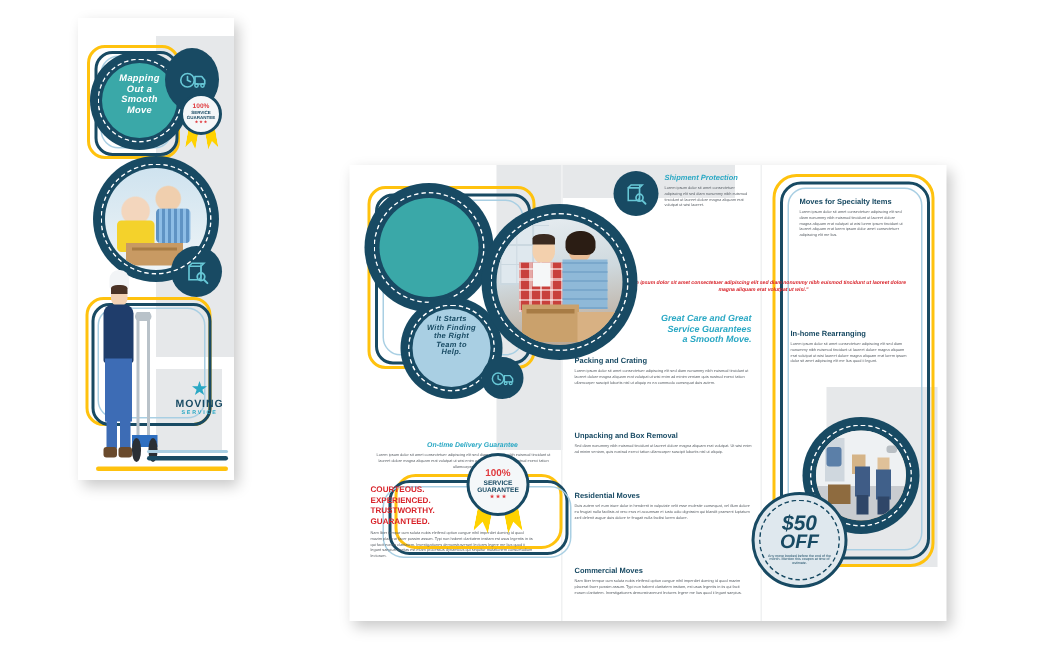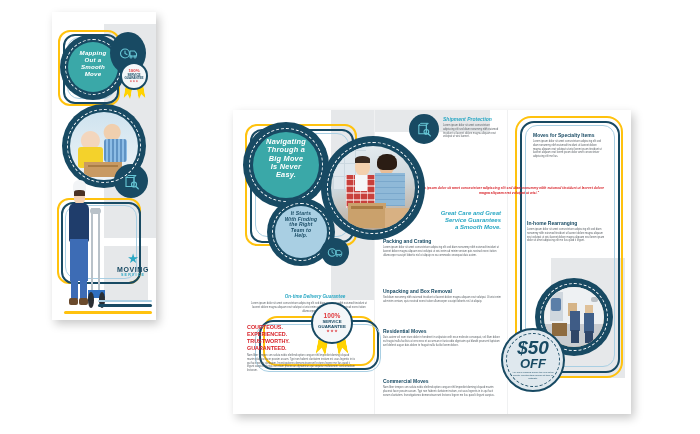--- a/index.html
+++ b/index.html
@@ -194,27 +194,20 @@
     <div class="fold" style="left:141px;"></div>
     <div class="fold" style="left:274px;"></div>
 
     <div class="frame" style="left:12px;top:14px;width:108px;height:118px;border-width:2.6px;border-color:#ffc20e;"></div>
     <div class="frame" style="left:17px;top:19px;width:100px;height:110px;border-width:2.2px;border-color:#184a63;"></div>
     <div class="frame" style="left:22px;top:23px;width:92px;height:102px;border-width:1.5px;border-color:#a9cfe3;"></div>
 
     <div class="ring" style="left:10px;top:12px;width:86px;height:86px;background:#184a63;z-index:4;">
       <div class="dash" style="left:6px;top:6px;width:74px;height:74px;border-width:1.1px;border-color:#ffffff;box-sizing:border-box;"></div>
       <div class="inner" style="left:10px;top:10px;width:66px;height:66px;background:#3aa8a8;"></div>
-    </div>
-    <div class="cv-title" style="left:10px;top:28px;width:86px;font-size:7.4px;z-index:5;">
-      <div>Navigating</div>
-      <div>Through a</div>
-      <div>Big Move</div>
-      <div>Is Never</div>
-      <div>Easy.</div>
     </div>
 
     <div class="ring" style="left:34px;top:88px;width:68px;height:68px;background:#184a63;z-index:4;">
       <div class="dash" style="left:5px;top:5px;width:58px;height:58px;border-width:1px;border-color:#ffffff;box-sizing:border-box;"></div>
       <div class="inner" style="left:8px;top:8px;width:52px;height:52px;background:#a9cfe3;"></div>
     </div>
     <div class="cv-title" style="left:34px;top:101px;width:68px;font-size:5px;color:#184a63;z-index:5;">
       <div>It Starts</div>
       <div>With Finding</div>
       <div>the Right</div>
@@ -333,20 +326,20 @@
         <div style="position:absolute;left:45%;top:72%;width:14%;height:22%;background:#2f4668;"></div>
         <div style="position:absolute;left:68%;top:30%;width:14%;height:20%;background:#dfc199;"></div>
         <div style="position:absolute;left:66%;top:44%;width:18%;height:32%;background:#40608a;"></div>
         <div style="position:absolute;left:68%;top:74%;width:14%;height:20%;background:#2f4668;"></div>
         <div style="position:absolute;left:14%;top:60%;width:24%;height:22%;background:#8e6b3f;"></div>
         <div style="position:absolute;left:78%;top:16%;width:12%;height:9%;background:#b9bfc4;border-radius:2px;"></div>
       </div>
     </div>
 
     <div class="off" style="left:268px;top:218px;width:64px;height:64px;z-index:8;">
-      <div class="o1" style="font-size:19px;">$50</div>
+      <div class="o1" style="font-size:14px;">$50</div>
       <div class="o1" style="font-size:13px;">OFF</div>
       <div class="o2" style="font-size:2.4px;width:48px;margin-top:2px;">Any move booked before the end of the month. Mention this coupon at time of estimate.</div>
     </div>
     <div class="dash" style="left:273px;top:223px;width:54px;height:54px;border-width:1px;border-color:#184a63;box-sizing:border-box;z-index:9;"></div>
   </div>
 
 </div>
 
 </body></html>

